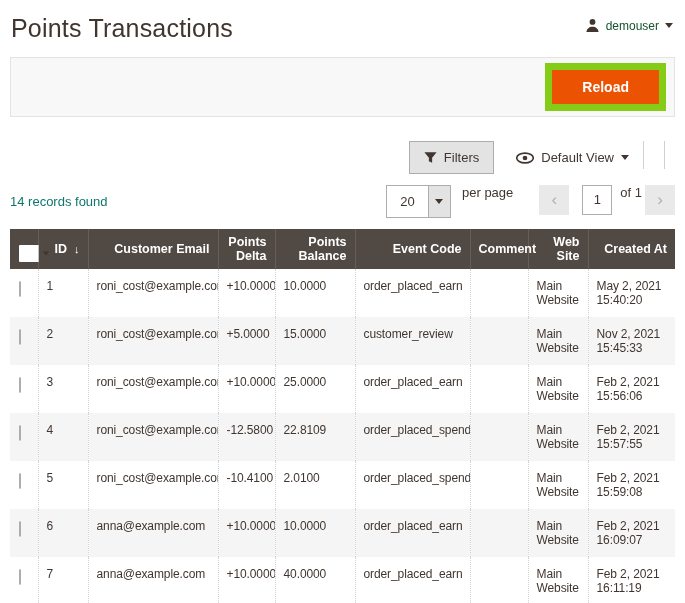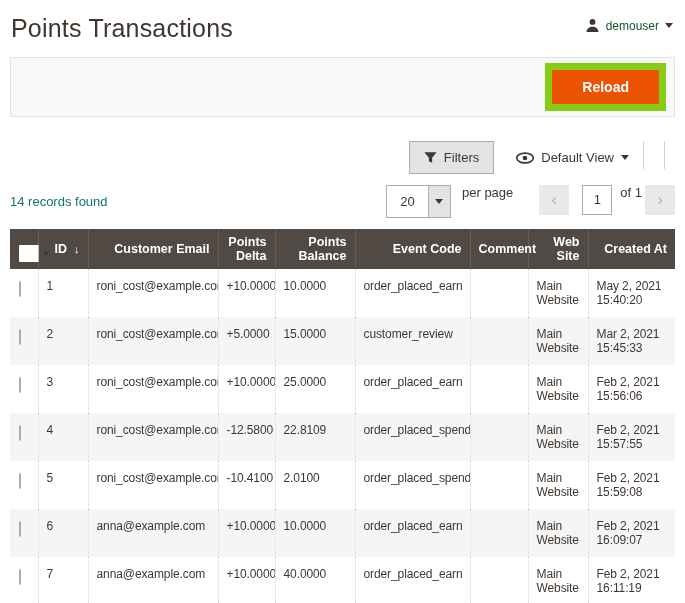--- a/index.html
+++ b/index.html
@@ -182,21 +182,21 @@
   </tr>
         <tr>
     <td class="cell-checkbox"><span class="checkbox row-checkbox"></span></td>
     <td class="col-id">2</td>
     <td class="col-email">roni_cost@example.com</td>
     <td class="col-delta">+5.0000</td>
     <td class="col-balance">15.0000</td>
     <td class="col-event">customer_review</td>
     <td></td>
     <td>Main Website</td>
-    <td>Mar 2, 2021 15:45:33</td>
+    <td>Nov 2, 2021 15:45:33</td>
   </tr>
         <tr>
     <td class="cell-checkbox"><span class="checkbox row-checkbox"></span></td>
     <td class="col-id">3</td>
     <td class="col-email">roni_cost@example.com</td>
     <td class="col-delta">+10.0000</td>
     <td class="col-balance">25.0000</td>
     <td class="col-event">order_placed_earn</td>
     <td></td>
     <td>Main Website</td>

